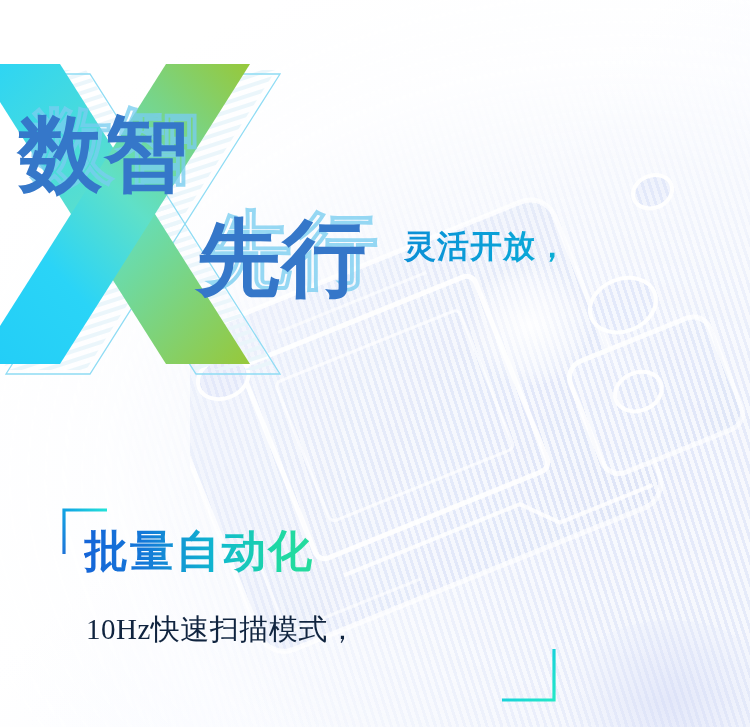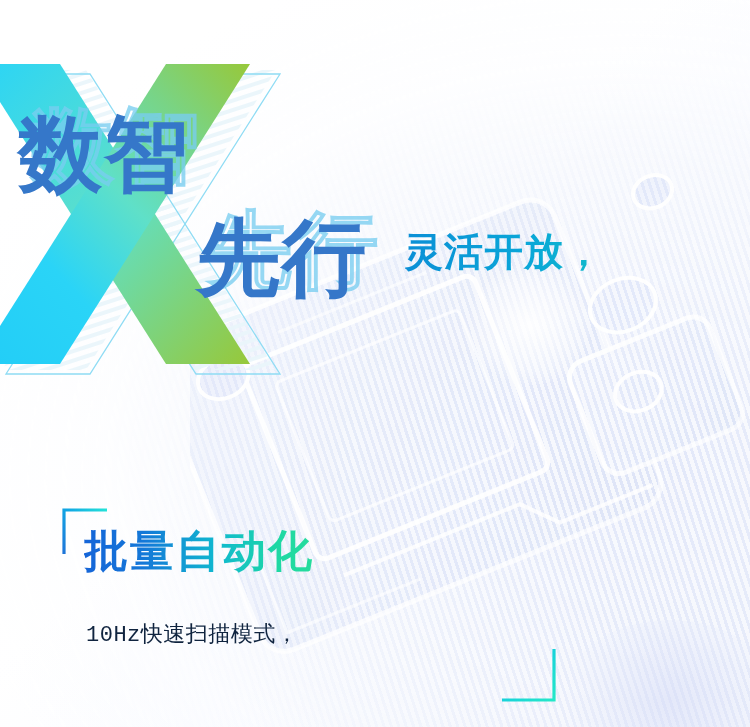--- a/index.html
+++ b/index.html
@@ -132,21 +132,21 @@
 
   
 
   .tagline {
     position: absolute;
     left: 404px;
     top: 222px;
     width: 330px;
   }
   .tag-line {
-    font-size: 39px;
+    font-size: 32px;
     font-weight: 700;
     line-height: 1.55;
     letter-spacing: 1px;
     white-space: nowrap;
     background-image: linear-gradient(90deg, #0b8fd6 0%, #0aa7d8 38%, #13c3c3 70%, #22d39f 100%);
     -webkit-background-clip: text;
     background-clip: text;
     color: transparent;
     -webkit-text-fill-color: transparent;
     font-family: "Liberation Sans", "DejaVu Sans", sans-serif;
@@ -182,26 +182,26 @@
     -webkit-background-clip: text;
     background-clip: text;
     color: transparent;
     -webkit-text-fill-color: transparent;
     font-family: "Liberation Sans", "DejaVu Sans", sans-serif;
   }
 
   .feature-body {
     position: absolute;
     left: 86px;
-    top: 124px;
+    top: 112px;
     color: #10243f;
-    font-size: 22px;
+    font-size: 29px;
     line-height: 1.52;
     letter-spacing: 0.5px;
-    font-family: Liberation Mono, monospace;
+    font-family: Liberation Serif, serif;
   }
   .feature-body div { white-space: nowrap; }
 </style>
 </head>
 <body>
 
 <div id="poster">
 
   <div class="bg-base"></div>
 

